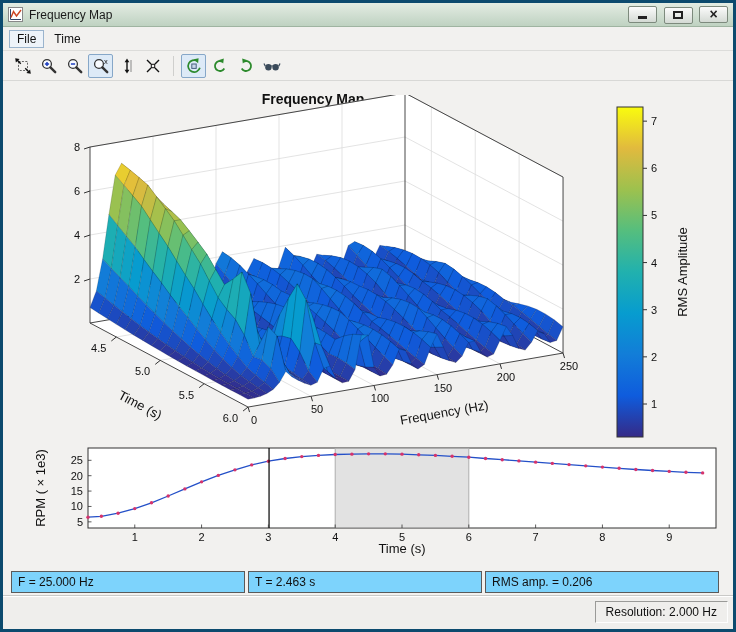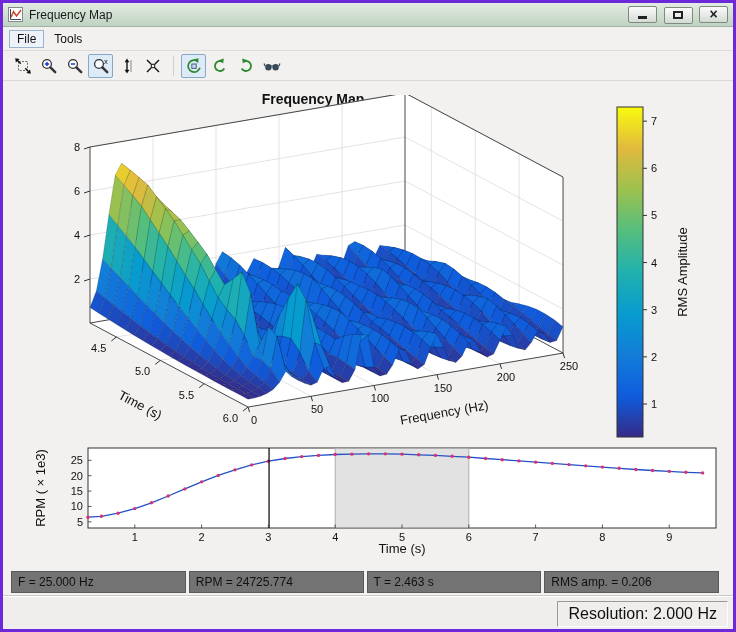--- a/index.html
+++ b/index.html
@@ -1,17 +1,17 @@
 <!DOCTYPE html>
 <html><head>
 <meta charset="utf-8">
 <style>
   *{box-sizing:border-box;}
   html,body{margin:0;padding:0;background:#8a8a8a;}
-  .window{width:736px;height:632px;border:3px solid #6d28d9;background:#f2f1ef;
+  .window{width:736px;height:632px;border:3px solid #0c4a6e;background:#f2f1ef;
     display:flex;flex-direction:column;font-family:"Liberation Sans",sans-serif;color:#111;}
   
   .titlebar{height:24px;display:flex;align-items:center;gap:6px;padding:0 5px;
     background:linear-gradient(#e3ece3,#bfd2c1);border-bottom:1px solid #9fb4a1;flex:0 0 auto;}
   .win-title{font-size:12px;flex:1;color:#1a1a1a;}
   .win-btn{width:29px;height:17px;border:1px solid #7d8a7d;border-radius:2px;margin-left:2px;
     background:linear-gradient(#fbfbfb,#d4dad4);display:inline-flex;align-items:center;justify-content:center;padding:0;}
   .glyph-min{width:9px;height:3px;background:#222;display:block;align-self:flex-end;margin-bottom:3px;}
   .glyph-max{width:10px;height:8px;border:2px solid #222;display:block;}
   .glyph-close{font-size:14px;font-weight:bold;color:#222;line-height:1;}
@@ -30,26 +30,26 @@
   
   .figure{position:relative;flex:1 1 auto;background:#f2f1ef;overflow:hidden;}
   .fig-title{position:absolute;top:10px;left:0;width:620px;text-align:center;
     font-weight:bold;font-size:14px;color:#111;}
   #svg3d{position:absolute;left:0;top:14px;}
   #svgcb{position:absolute;left:606px;top:12px;}
   #svg2{position:absolute;left:0;top:360px;}
   svg text{font-family:"Liberation Sans",sans-serif;fill:#111;}
   
   .status-row{height:26px;display:flex;gap:3px;padding:2px 14px 2px 8px;background:#f2f1ef;flex:0 0 auto;}
-  .field{flex:1;border:1px solid #5a5a5a;background:#737373;font-size:12px;line-height:20px;padding:0 6px;
+  .field{flex:1;border:1px solid #5a5a5a;background:#7dd3fc;font-size:12px;line-height:20px;padding:0 6px;
     white-space:nowrap;overflow:hidden;}
   
   .bottom-strip{height:34px;background:#efeeec;border-top:1px solid #c9c9c7;
     box-shadow:inset 0 1px 0 #ffffff;position:relative;flex:0 0 auto;}
-  .res-box{position:absolute;right:5px;top:5px;padding:3px 10px;font-size:16px;background:#efeeec;
+  .res-box{position:absolute;right:5px;top:5px;padding:3px 10px;font-size:12px;background:#efeeec;
     border:1px solid;border-color:#9a9a98 #fdfdfd #fdfdfd #9a9a98;}
 </style>
 </head>
 <body>
 
 <div class="window">
 
   <div class="titlebar">
     <span style="display:inline-flex;">
       <svg width="15" height="15" viewBox="0 0 15 15">
@@ -68,21 +68,21 @@
           <span class="glyph-max"></span>
         </button>
       <button class="win-btn">
           <span class="glyph-close">×</span>
         </button>
     </span>
   </div>
 
   <div class="menubar">
     <span class="menu-item focused">File</span>
-    <span class="menu-item">Tools</span>
+    <span class="menu-item">Time</span>
   </div>
 
   <div class="toolbar" id="toolbar">
       <button class="tb-btn">
         <svg viewBox="0 0 18 18" width="18" height="18">
           <rect x="4.5" y="4.5" width="9" height="9" fill="none" stroke="#666" stroke-dasharray="2,1.4"></rect>
           <line x1="6.8" y1="6.8" x2="3" y2="3" stroke="#111" stroke-width="1.3"></line>
           <polygon points="1.2,1.2 5.6,1.9 1.9,5.6" fill="#111"></polygon>
           <line x1="11.2" y1="11.2" x2="15" y2="15" stroke="#111" stroke-width="1.3"></line>
           <polygon points="16.8,16.8 12.4,16.1 16.1,12.4" fill="#111"></polygon>
@@ -1235,21 +1235,20 @@
           <line x1="85" y1="19.307692307692307" x2="88.5" y2="19.307692307692307" stroke="#333" stroke-width="0.8"></line>
           <text x="80" y="23.307692307692307" text-anchor="end" font-size="11">25</text>
           <text x="399" y="112" text-anchor="middle" font-size="13">Time (s)</text>
           <text x="0" y="0" text-anchor="middle" font-size="13" transform="translate(42,47) rotate(-90)">RPM ( × 1e3)</text>
         </g>
       </svg>
   </div>
 
   <div class="status-row">
     <div class="field">F = 25.000 Hz</div>
-    <div class="field">RPM = 24725.774</div>
     <div class="field">T = 2.463 s</div>
     <div class="field">RMS amp. = 0.206</div>
   </div>
 
   <div class="bottom-strip">
     <div class="res-box">Resolution: 2.000 Hz</div>
   </div>
 
 </div>
 

